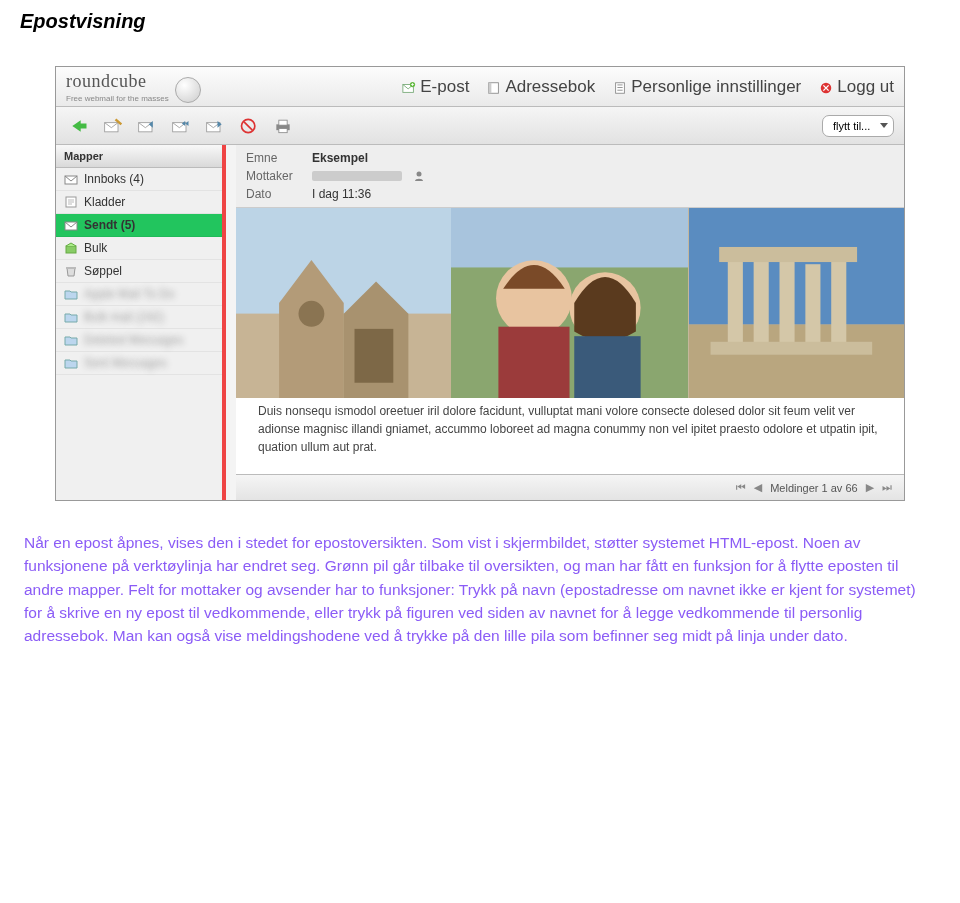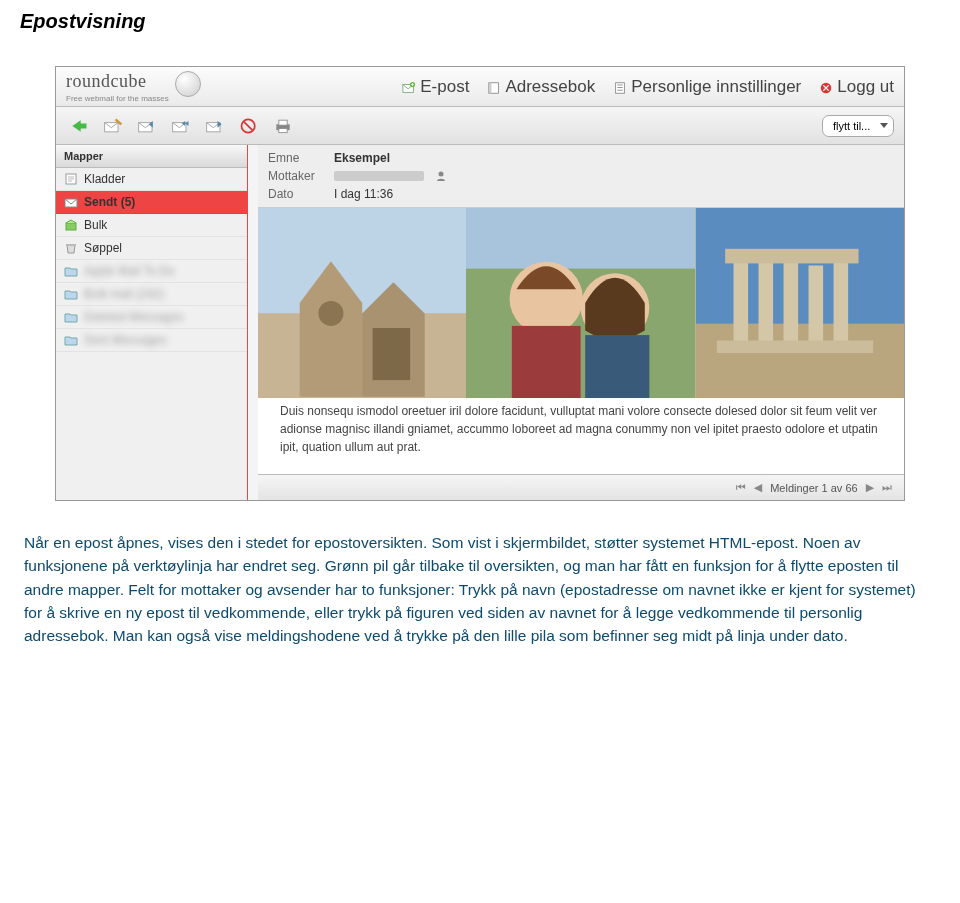--- a/index.html
+++ b/index.html
@@ -1,56 +1,56 @@
 <!DOCTYPE html>
 <html><head>
 <meta charset="utf-8">
 <style>
   * { box-sizing: border-box; margin: 0; padding: 0; }
   body { font-family: Arial, Helvetica, sans-serif; background: #fff; width: 960px; }
   .page { padding: 10px 20px 30px; }
   .doc-title { font-weight: bold; font-style: italic; font-size: 20px; margin-bottom: 33px; }
   .screenshot { border: 1px solid #999; background: #f4f4f4; width: 850px; margin: 0 auto 30px; }
   .ss-topbar { display: flex; height: 40px; align-items: center; padding: 0 10px; background: linear-gradient(#fcfcfc,#eaeaea); border-bottom: 1px solid #bbb; }
-  .brand { display: flex; align-items: flex-start; gap: 6px; }
+  .brand { display: flex; align-items: flex-end; gap: 6px; }
   .brand-text { font-family: Georgia, serif; color: #555; font-size: 18px; letter-spacing: 0.5px; }
   .brand-sub { font-size: 8px; color: #888; margin-top: 2px; }
   .brand-col { display: flex; flex-direction: column; }
   .brand-circle { width: 26px; height: 26px; border-radius: 50%; background: radial-gradient(circle at 35% 30%, #fff, #ccc); border: 1px solid #aaa; }
   .topnav { margin-left: auto; display: flex; gap: 18px; align-items: center; font-size: 17px; color: #444; }
   .topnav-item { display: flex; align-items: center; gap: 4px; cursor: pointer; }
   .tn-icon { width: 14px; height: 14px; display: inline-block; }
   .ss-toolbar { display: flex; align-items: center; height: 38px; padding: 0 10px; background: linear-gradient(#f5f5f5,#e2e2e2); border-bottom: 1px solid #bbb; gap: 8px; }
   .tbtn { width: 26px; height: 22px; display: flex; align-items: center; justify-content: center; cursor: pointer; }
   .tbtn svg { width: 20px; height: 18px; }
   .move-select { margin-left: auto; height: 22px; font-size: 11px; background: #fff; border: 1px solid #aaa; border-radius: 7px; padding: 0 22px 0 10px; appearance: none; position: relative; }
   .move-wrap { position: relative; margin-left: auto; }
   .move-wrap::after { content: ""; position: absolute; right: 6px; top: 8px; border-left: 4px solid transparent; border-right: 4px solid transparent; border-top: 5px solid #555; }
   .ss-body { display: flex; }
-  .sidebar { width: 192px; border-right: 1px solid #ef4444; background: #f0f0f0; font-size: 12px; }
+  .sidebar { width: 170px; border-right: 4px solid #ef4444; background: #f0f0f0; font-size: 12px; }
   .sb-head { background: linear-gradient(#f8f8f8,#d9d9d9); border-bottom: 1px solid #bbb; padding: 5px 8px; font-weight: bold; color: #333; font-size: 11px; }
   .sb-item { display: flex; align-items: center; gap: 6px; padding: 4px 8px; color: #333; cursor: pointer; border-bottom: 1px solid rgba(0,0,0,0.05); }
-  .sb-item.selected { background: #ef4444; font-weight: bold; }
+  .sb-item.selected { background: #22c55e; font-weight: bold; }
   .sb-icon { width: 14px; height: 12px; display: inline-block; }
   .sb-blur { color: transparent; text-shadow: 0 0 6px #999; filter: blur(0.3px); }
   .main { flex: 1; background: #f4f4f4; display: flex; flex-direction: column; margin-left: 10px; }
   .msg-head { border-bottom: 1px solid #ccc; padding: 4px 10px; font-size: 12px; color: #333; background: #eee; }
   .mh-row { display: flex; align-items: center; padding: 2px 0; gap: 8px; }
   .mh-label { width: 58px; color: #666; }
   .mh-value { font-weight: bold; color: #333; }
   .mh-blur { background: #ccc; width: 90px; height: 10px; border-radius: 2px; display: inline-block; }
   .msg-body { flex: 1; background: #fff; padding: 0; }
   .photo-row { display: flex; height: 190px; }
   .photo { flex: 1; background: #c8b89d; position: relative; overflow: hidden; }
   .photo:nth-child(2) { flex: 1.1; }
   .post-title { font-family: Georgia, serif; font-style: italic; font-size: 24px; color: #a87c2d; padding: 18px 22px 6px; }
   .post-text { font-size: 12px; color: #444; padding: 4px 22px 18px; line-height: 1.5; }
   .pager { display: flex; justify-content: flex-end; align-items: center; gap: 8px; font-size: 11px; color: #555; padding: 6px 12px; background: linear-gradient(#f5f5f5,#e4e4e4); border-top: 1px solid #bbb; }
   .pager span.arrow { color: #888; cursor: pointer; }
-  .body-text { font-size: 15.5px; line-height: 1.5; color: #0c4a6e; padding: 0 4px; }
+  .body-text { font-size: 15.5px; line-height: 1.5; color: #8b5cf6; padding: 0 4px; }
   .addr-icon { width: 12px; height: 12px; display: inline-block; margin-left: 4px; }
 </style>
 </head>
 <body>
 
 <div class="page">
   <div class="doc-title">Epostvisning</div>
 
   <div class="screenshot">
 
@@ -159,20 +159,27 @@
         <select class="move-select">
           <option>flytt til...</option>
         </select>
       </div>
     </div>
 
     <div class="ss-body">
       <div class="sidebar">
         <div class="sb-head">Mapper</div>
         <div id="sb-list">
+            <div class="sb-item">
+              <span class="sb-icon"><svg viewBox="0 0 14 12">
+                  <rect x="1" y="3" width="12" height="8" fill="#fff" stroke="#888"></rect>
+                  <path d="M1 3 L7 8 L13 3" stroke="#888" fill="none"></path>
+                </svg></span>
+              <span>Innboks (4)</span>
+            </div>
             <div class="sb-item">
               <span class="sb-icon"><svg viewBox="0 0 14 12">
                   <rect x="2" y="1" width="10" height="10" fill="#fff" stroke="#999"></rect>
                   <path d="M4 4h6M4 6h6M4 8h4" stroke="#bbb"></path>
                 </svg></span>
               <span>Kladder</span>
             </div>
             <div class="sb-item selected">
               <span class="sb-icon"><svg viewBox="0 0 14 12">
                   <rect x="1" y="3" width="12" height="8" fill="#fff" stroke="#888"></rect>

